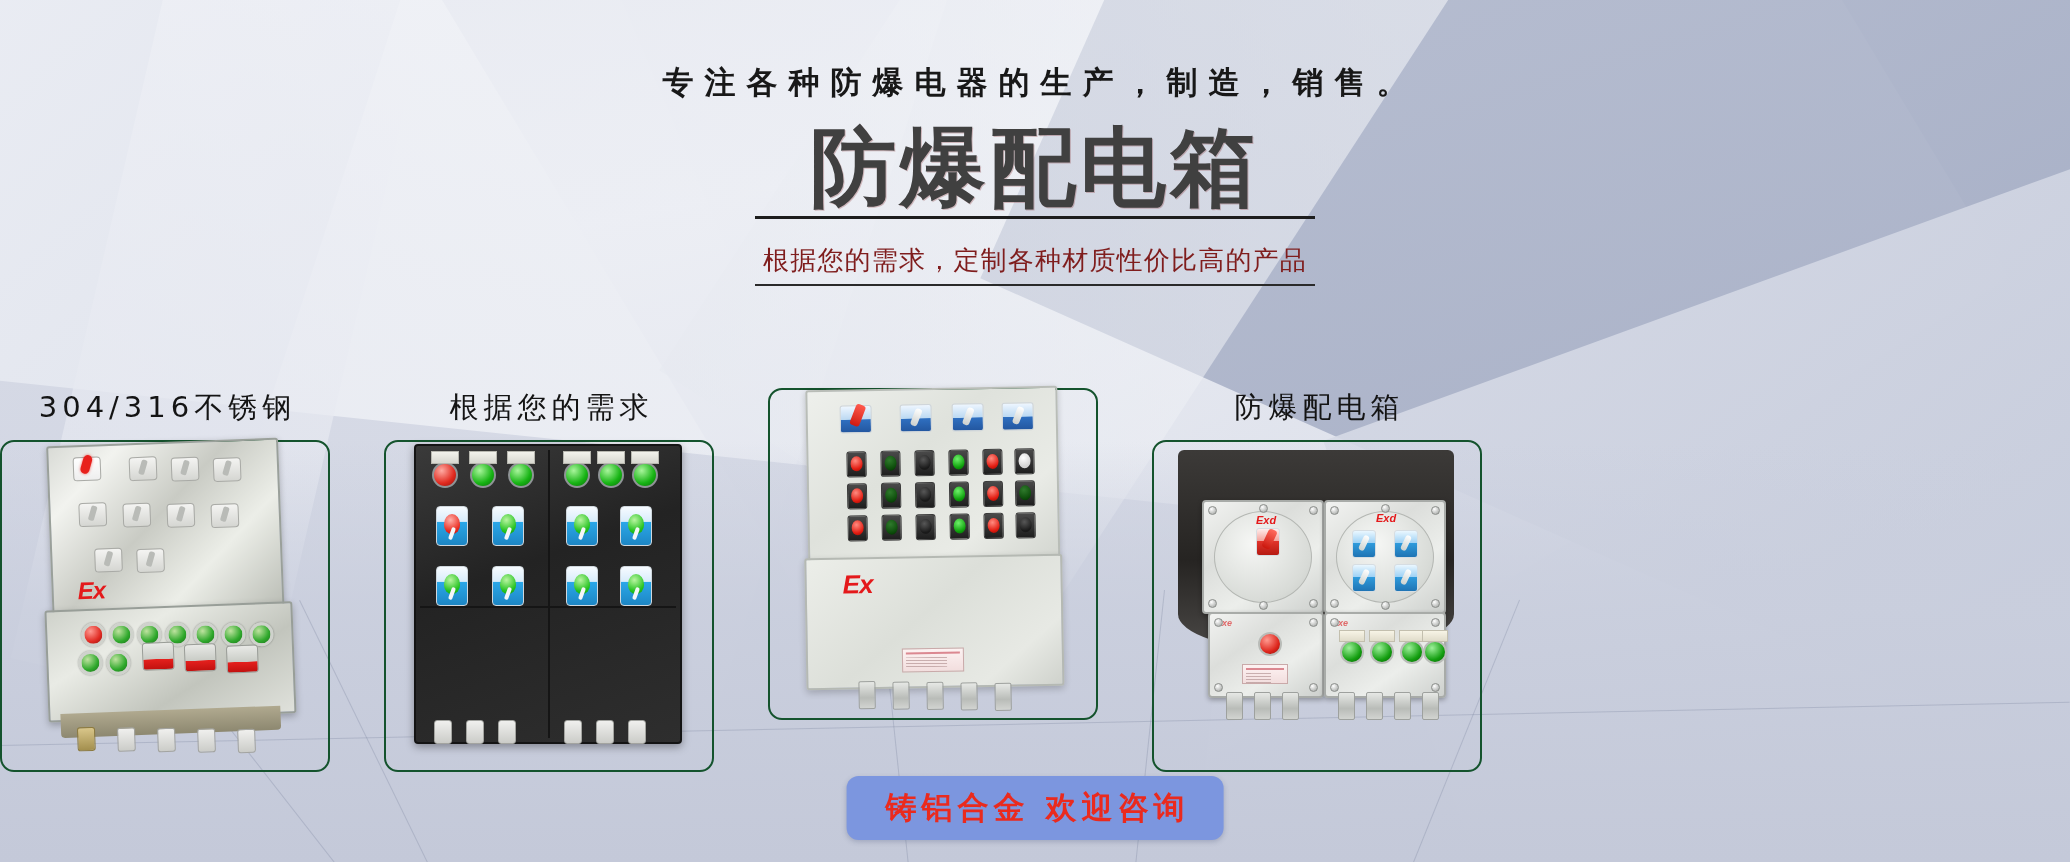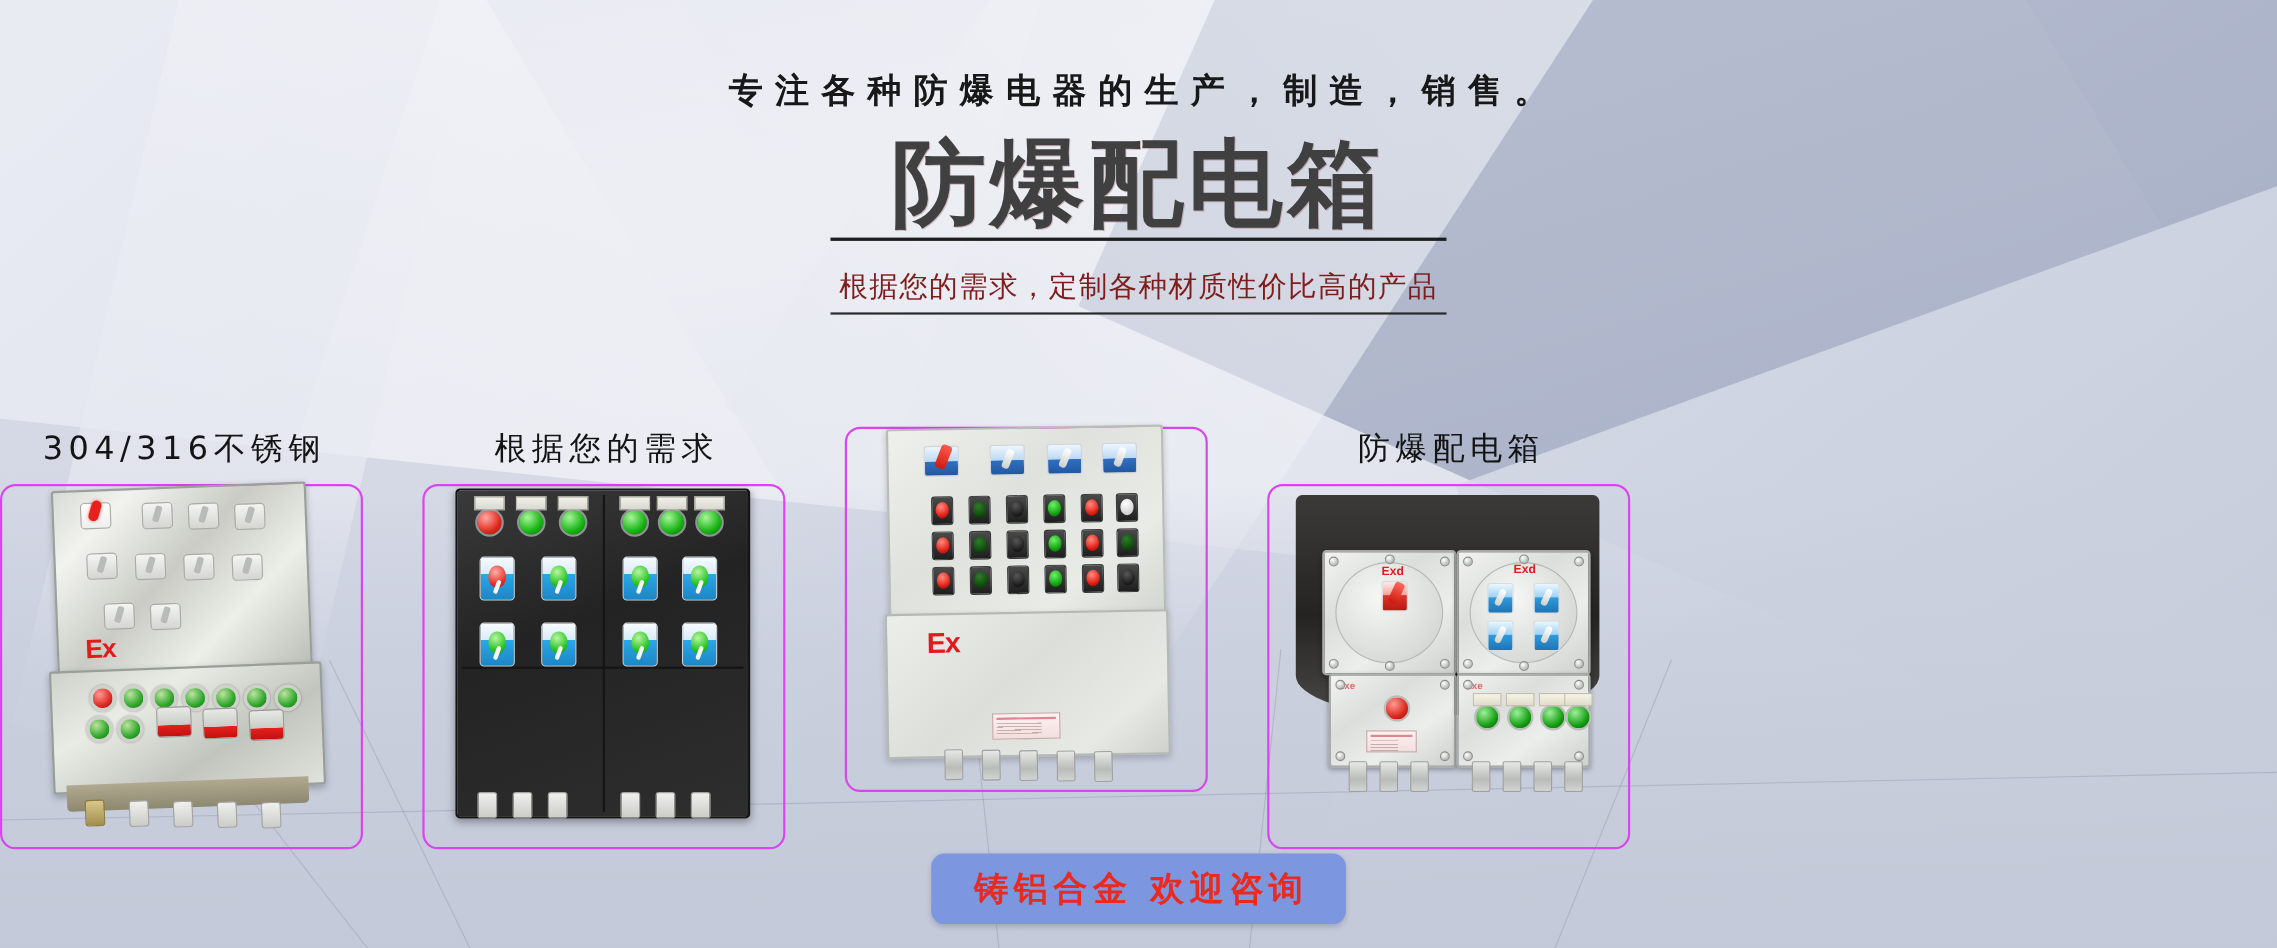--- a/index.html
+++ b/index.html
@@ -73,22 +73,23 @@
   
   .cards{position:absolute;left:0;right:0;top:388px;display:flex;
     align-items:flex-start;gap:54px;}
   .card{width:330px;}
   .card-label{
     text-align:center;font-size:29px;color:#141414;letter-spacing:5px;
     font-family:"DejaVu Sans","Liberation Sans",sans-serif;
     margin-bottom:12px;text-indent:5px;white-space:nowrap;
   }
   .card-frame{
-    position:relative;height:328px;border:2px solid #d946ef;border-radius:14px;
+    position:relative;height:328px;border:2px solid #14532d;border-radius:14px;
     overflow:visible;
+    font-style:italic;
   }
   .photo{position:absolute;left:6px;top:-6px;right:6px;bottom:6px;overflow:visible;}
 
   
   .p1{position:absolute;left:26px;top:6px;width:262px;height:312px;
      transform:rotate(-2.2deg);}
   .p1 .lid{position:absolute;left:18px;top:0;width:228px;height:170px;
      background:linear-gradient(135deg,#d9dbd6 0%,#f2f3ef 18%,#c9cbc4 45%,#eceee8 70%,#b9bcb4 100%);
      border:2px solid #9aa09a;border-radius:3px;box-shadow:0 2px 6px rgba(0,0,0,.25);}
   .p1 .base{position:absolute;left:10px;top:164px;width:244px;height:108px;

